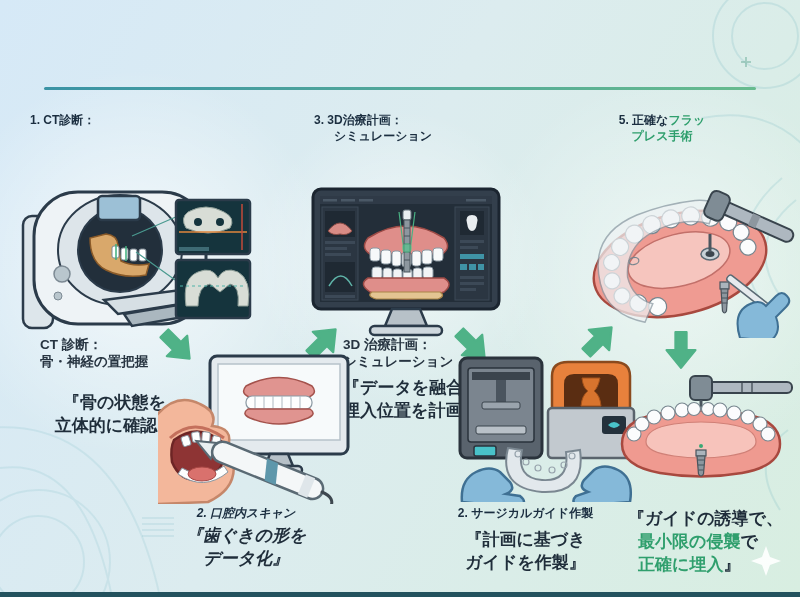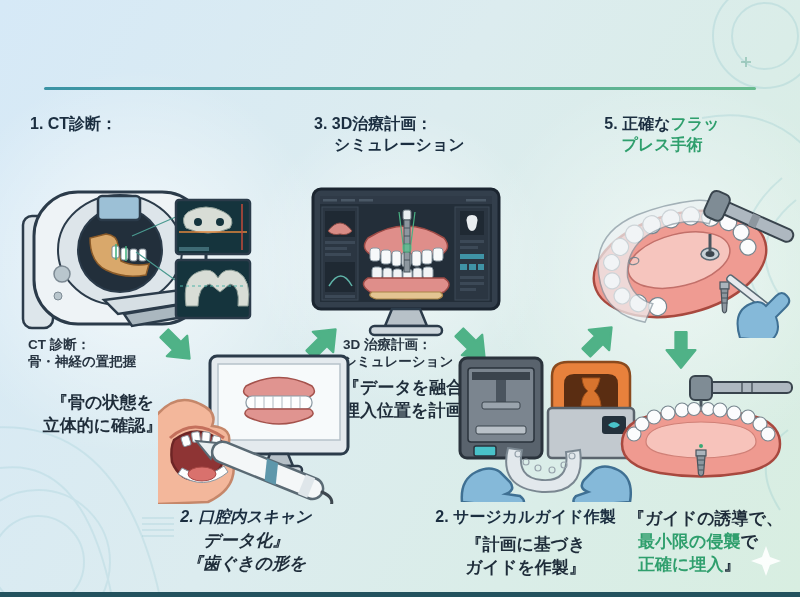--- a/index.html
+++ b/index.html
@@ -12,21 +12,21 @@
       radial-gradient(circle at 50% 43%, rgba(255,255,255,.55), rgba(255,255,255,0) 28%),
       radial-gradient(circle at 84% 45%, rgba(255,255,255,.5), rgba(255,255,255,0) 26%),
       linear-gradient(118deg,#d6e9f7 0%,#dcecef 45%,#d8eee1 100%);
   }
   .abs{position:absolute;}
   .bgdeco{left:0;top:0;width:800px;height:597px;pointer-events:none;}
   .title{left:0;right:0;top:30px;text-align:center;font-size:33px;font-weight:700;
          color:#17324a;letter-spacing:-1px;white-space:nowrap;}
   .underline{left:44px;top:87px;width:712px;height:3px;border-radius:2px;
          background:linear-gradient(90deg,#3b93a5,#67bb8e);}
-  .stephead{font-size:16px;font-weight:700;color:#1b2e40;line-height:1.32;white-space:nowrap;}
+  .stephead{font-size:12px;font-weight:700;color:#1b2e40;line-height:1.32;white-space:nowrap;}
   .stephead .ind{padding-left:20px;}
   .accent{color:#2f9f6d;}
   .smallnote{font-size:13.5px;font-weight:700;color:#273441;line-height:1.25;white-space:nowrap;}
   .quote{font-size:17px;font-weight:700;color:#1f2d3a;line-height:1.35;white-space:nowrap;}
   .centered{text-align:center;}
   .arrow{width:40px;height:40px;}
   .arrow svg{display:block;width:100%;height:100%;}
   .rot45{transform:rotate(45deg);}
   .rotm45{transform:rotate(-45deg);}
   .rot90{transform:rotate(90deg);}
@@ -238,21 +238,21 @@
     <svg viewBox="0 0 36 36">
         <path d="M2 13 h16 v-8 l16 13 -16 13 v-8 h-16 z" fill="#4fb287" stroke="#4fb287" stroke-width="2" stroke-linejoin="round"></path>
       </svg>
   </div>
   <div class="abs arrow rot90" style="left:661px;top:330px;">
     <svg viewBox="0 0 36 36">
         <path d="M2 13 h16 v-8 l16 13 -16 13 v-8 h-16 z" fill="#4fb287" stroke="#4fb287" stroke-width="2" stroke-linejoin="round"></path>
       </svg>
   </div>
 
-  <div class="abs" style="left:28px;top:337px;">
+  <div class="abs" style="left:40px;top:337px;">
     <div class="smallnote">CT 診断：</div>
     <div class="smallnote">骨・神経の置把握</div>
     <div class="quote centered" style="margin-top:21px;margin-left:-18px;width:185px;">
       <div>『骨の状態を</div>
       <div>立体的に確認』</div>
     </div>
   </div>
 
   <div class="abs" style="left:343px;top:337px;">
     <div class="smallnote">3D 治療計画：</div>
@@ -349,22 +349,22 @@
       <circle cx="89" cy="74" r="2" fill="#3aa874"></circle>
       <rect x="84" y="78" width="10" height="6" fill="#aab4bc" stroke="#49545d" stroke-width="1.2"></rect>
       <path d="M85 84 h8 l-1.5 18 q-2.5 4 -5 0 z" fill="#8d979f" stroke="#49545d" stroke-width="1.2"></path>
       <path d="M85.5 88 h7 M86 93 h6 M86.5 98 h5" stroke="#49545d" stroke-width="1"></path>
     </svg>
   </div>
 
   <div class="abs centered" style="left:156px;top:506px;width:180px;font-style:italic;">
     <div class="stephead">2. 口腔内スキャン</div>
     <div class="quote" style="margin-top:3px;">
+      <div>『歯ぐきの形を</div>
       <div>データ化』</div>
-      <div>『歯ぐきの形を</div>
     </div>
   </div>
 
   <div class="abs centered" style="left:418px;top:506px;width:215px;">
     <div class="stephead">2. サージカルガイド作製</div>
     <div class="quote" style="margin-top:7px;">
       <div>『計画に基づき</div>
       <div>ガイドを作製』</div>
     </div>
   </div>

